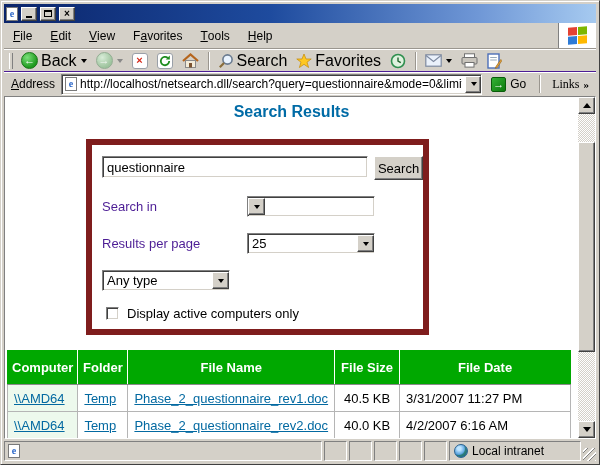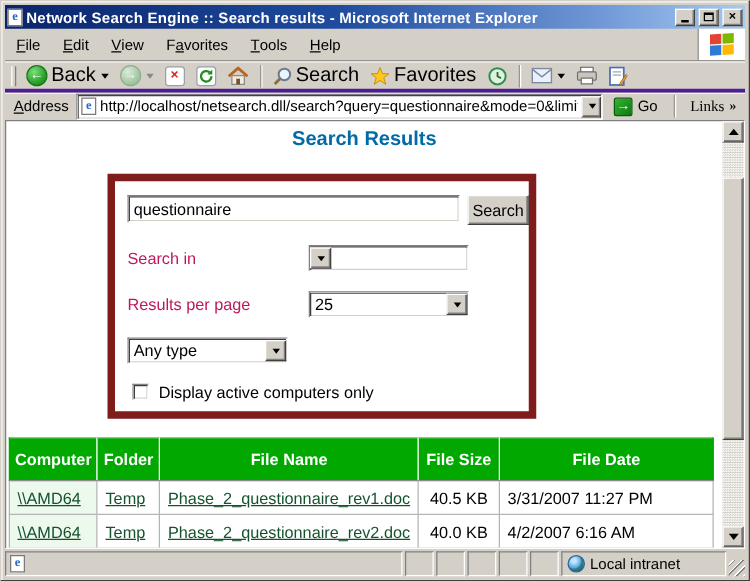--- a/index.html
+++ b/index.html
@@ -76,21 +76,21 @@
   .cicon { width:17px; height:17px; border-radius:50%; display:flex; align-items:center;
     justify-content:center; color:#fff; font-weight:bold; font-size:11px; line-height:1; }
   .cicon.back { background:radial-gradient(circle at 35% 30%,#7BE07B,#1F9A1F 70%); border:1px solid #187518; }
   .cicon.fwd  { background:radial-gradient(circle at 35% 30%,#d8ecd8,#9ec49e 70%); border:1px solid #93ad93; color:#f2f7f2; }
   .sqicon { width:16px; height:16px; background:#fff; border:1px solid #9aa0a8; border-radius:3px;
     display:flex; align-items:center; justify-content:center; font-weight:bold; font-size:11px; line-height:1; }
   .sqicon.stop { color:#D62718; }
 
   
   .addressbar {
-    height:25px; flex:0 0 25px; border-top:3px solid #4c1d95; box-shadow: inset 0 1px 0 #fff;
+    height:25px; flex:0 0 25px; border-top:1px solid #4c1d95; box-shadow: inset 0 1px 0 #fff;
     display:flex; align-items:center; padding:2px 3px; gap:4px;
   }
   .addr-label { padding:0 2px 0 4px; color:#000; }
   .addr-label u { text-decoration:underline; }
   .addr-input { flex:1; height:21px; display:flex; align-items:center; gap:3px; padding:0 0 0 3px;
     overflow:hidden; }
   .addr-url { flex:1; white-space:nowrap; overflow:hidden; font-size:12px; color:#000; }
   .addr-dd { width:16px; height:17px; flex:0 0 16px; display:flex; align-items:center; justify-content:center; }
   .go-btn { display:flex; align-items:center; gap:4px; padding:1px 5px; height:21px; }
   .go-ico { width:15px; height:15px; background:linear-gradient(135deg,#35B235,#0E7A0E); border:1px solid #0A5C0A;
@@ -107,41 +107,41 @@
   .page-heading { position:absolute; top:6px; left:0; right:17px; text-align:center;
     font-weight:bold; font-size:16px; color:#006BA6; }
   .form-box { position:absolute; top:42px; left:81px; width:343px; height:196px;
     border:6px solid #7f1d1d; background:#fff; padding:11px 0 0 10px; }
   .query-row { display:flex; align-items:flex-start; gap:6px; }
   .query-input { width:332px; height:22px; padding:3px 4px; font-size:13px;
     font-family:"Liberation Sans",sans-serif; white-space:nowrap; overflow:hidden; }
   .search-btn { width:61px; height:24px; font-size:13px; color:#000; text-align:center;
     display:flex; align-items:center; justify-content:center; }
   .form-row { display:flex; align-items:center; margin-top:16px; }
-  .form-row .flabel { width:145px; color:#be185d; }
+  .form-row .flabel { width:145px; color:#4c1d95; }
   .select { width:128px; height:21px; display:flex; align-items:center; }
   .select .sval { flex:1; padding-left:4px; white-space:nowrap; overflow:hidden; }
   .select .sarrow { width:17px; height:17px; flex:0 0 17px; display:flex; align-items:center; justify-content:center; }
   .select .sarrow .dd { margin:0; }
   .check-row { display:flex; align-items:center; gap:8px; margin-top:15px; padding-left:4px; }
   .checkbox { width:13px; height:13px; }
 
   
   .results { position:absolute; top:253px; left:2px; width:564px; border-collapse:collapse;
     font-size:13px; }
   .results th {
     background:#00A800; color:#fff; font-weight:bold; height:34px;
     border:1px solid #00A800; border-right:1px solid #fff; border-bottom:1px solid #8a8a8a;
     text-align:center; padding:0 4px;
   }
   .results th:last-child { border-right:1px solid #00A800; }
   .results td { height:27px; border:1px solid #b5b5b5; padding:0 6px; background:#fff; color:#000; }
   .results td.c-computer { background:#EDF9ED; }
   .results td.c-size { text-align:center; }
-  .link { color:#14532d; text-decoration:underline; cursor:pointer; }
+  .link { color:#0369a1; text-decoration:underline; cursor:pointer; }
 
   
   .vscroll { position:absolute; top:0; right:0; width:17px; bottom:0;
     background-color:#fff;
     background-image:conic-gradient(#fff 25%,#D4D0C8 0 50%,#fff 0 75%,#D4D0C8 0);
     background-size:2px 2px; }
   .sbtn { position:absolute; left:0; width:17px; height:17px; display:flex; align-items:center; justify-content:center; }
   .sbtn.up { top:0; } .sbtn.down { bottom:0; }
   .tri-up { width:0;height:0;border-left:4px solid transparent;border-right:4px solid transparent;border-bottom:5px solid #000; }
   .tri-down { width:0;height:0;border-left:4px solid transparent;border-right:4px solid transparent;border-top:5px solid #000; }
@@ -168,21 +168,20 @@
 </style>
 </head>
 <body>
 
 <div class="window">
 
   <div class="titlebar">
     <span class="ie-page small">
         <span class="e">e</span>
       </span>
-    <span class="title">Network Search Engine :: Search results - Microsoft Internet Explorer</span>
     <span class="winbtn">
         <span class="minbar"></span>
       </span>
     <span class="winbtn">
         <span class="maxbox"></span>
       </span>
     <span class="winbtn">
         <span>×</span>
       </span>
   </div>

